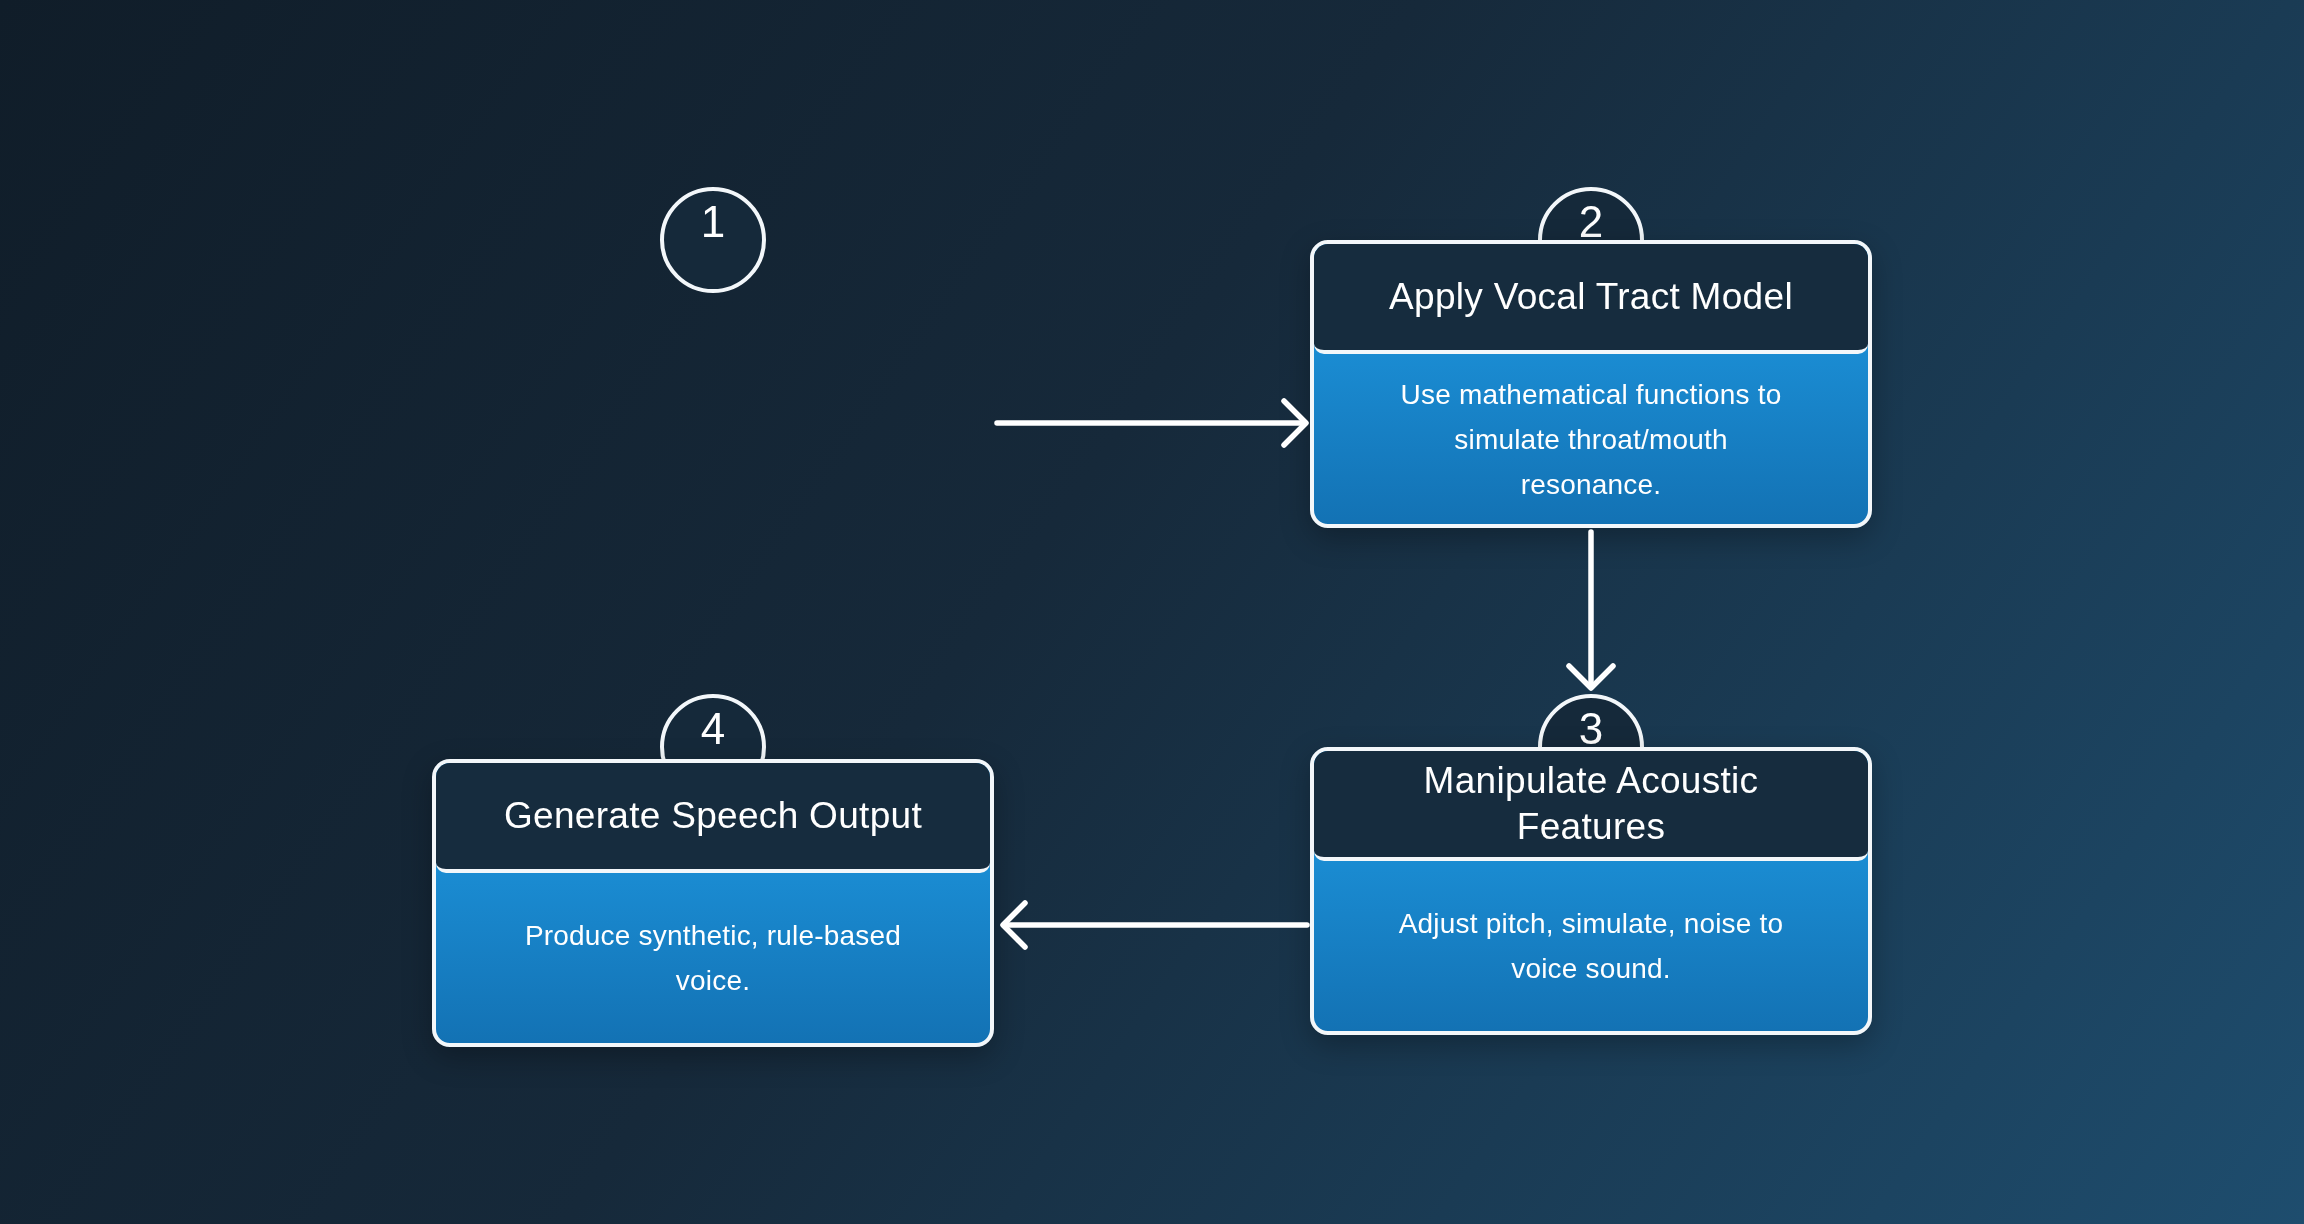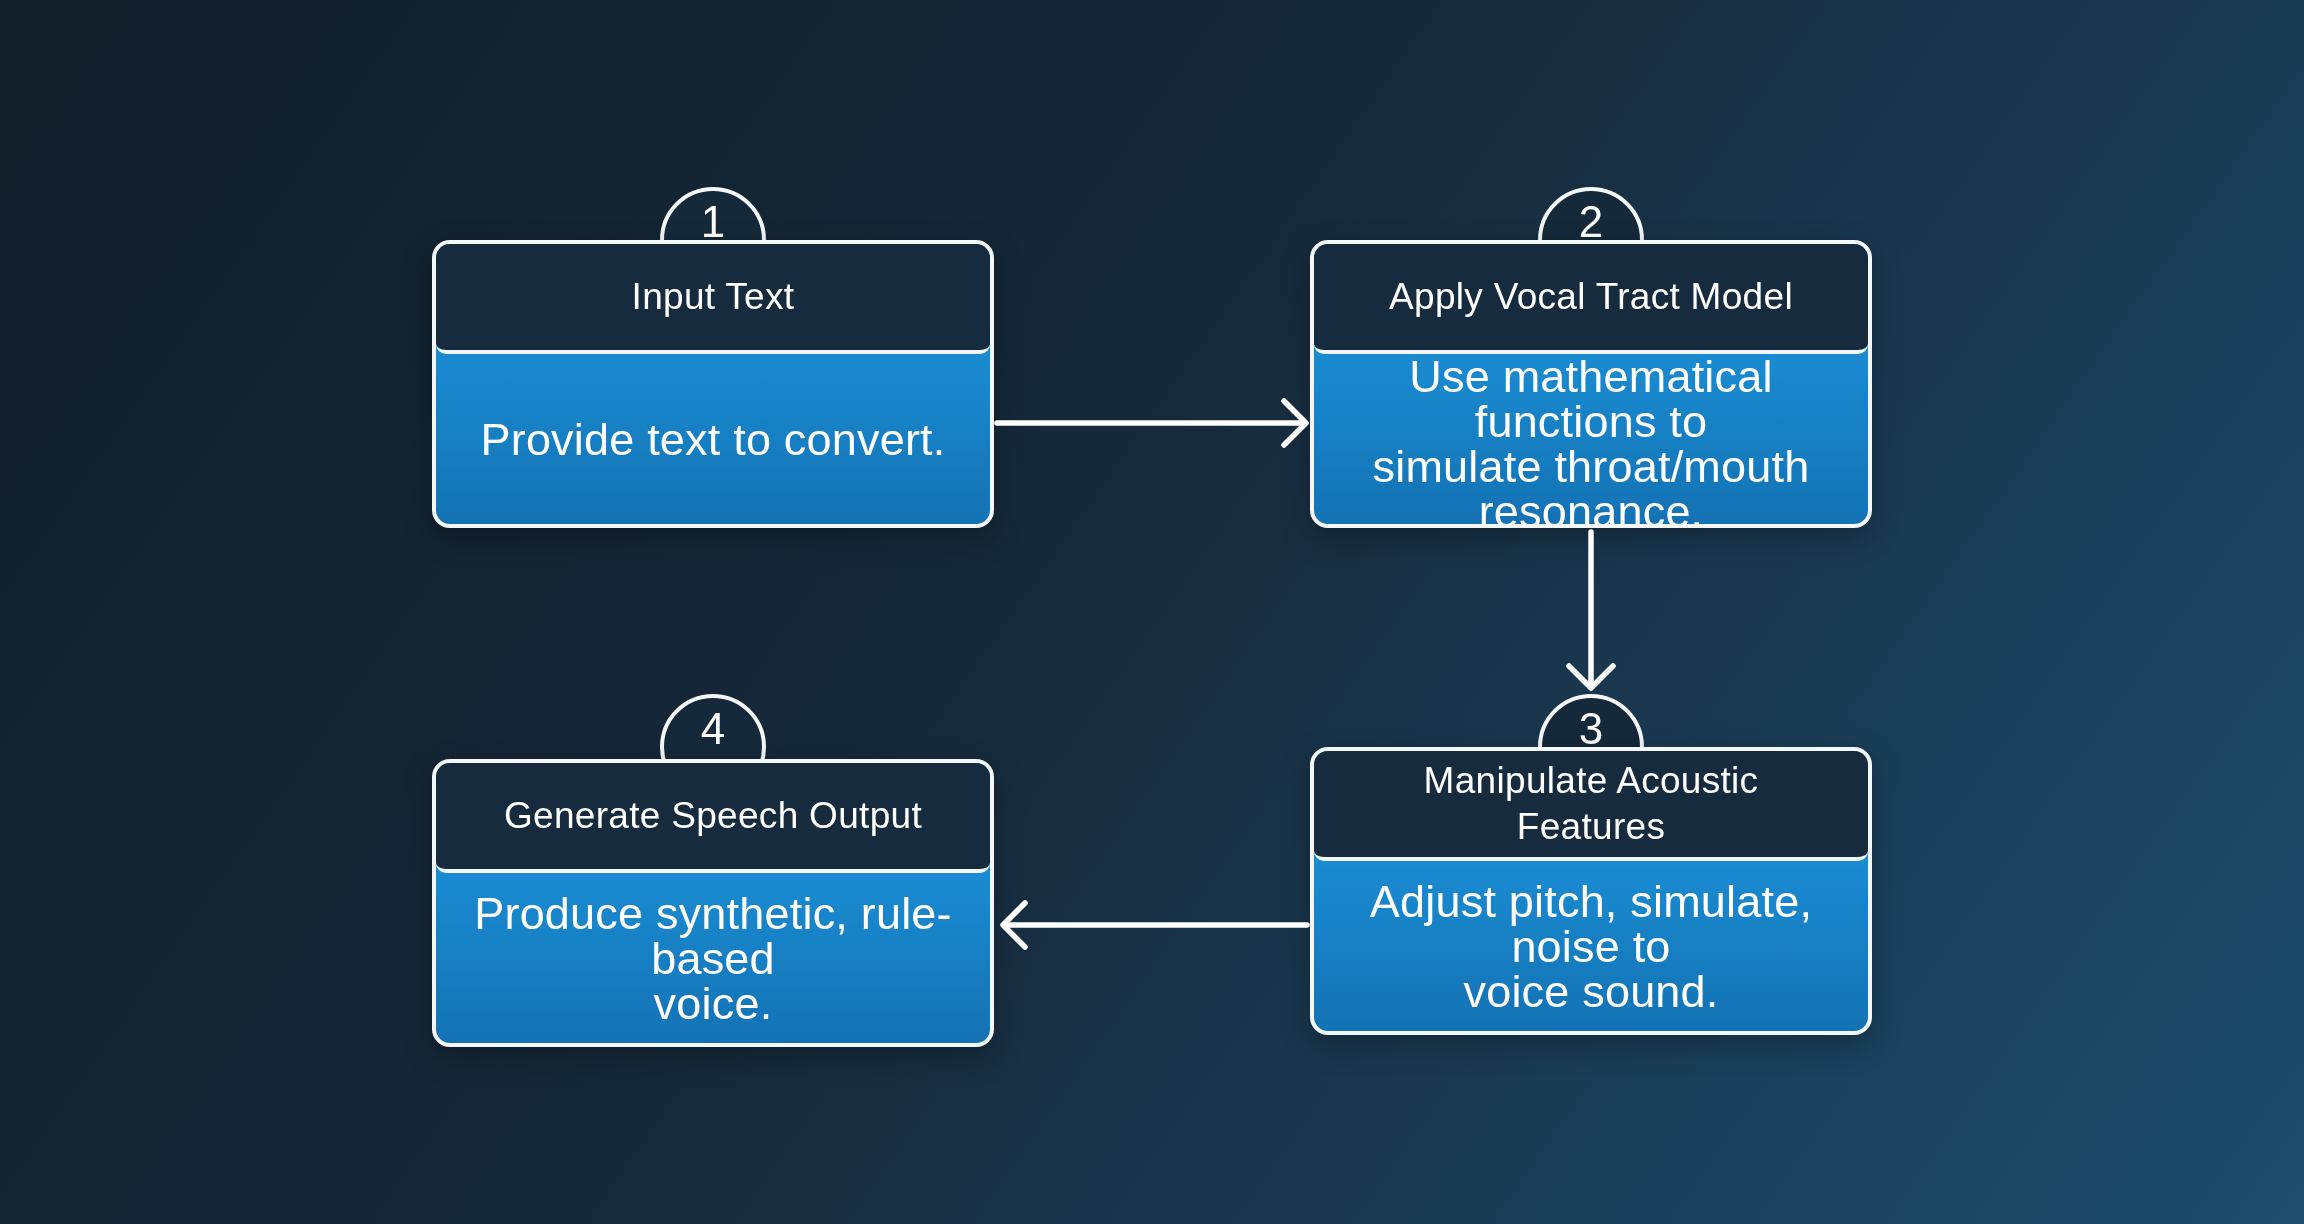--- a/index.html
+++ b/index.html
@@ -75,23 +75,22 @@
   .card-body {
     flex: 1;
     display: flex;
     flex-direction: column;
     align-items: center;
     justify-content: center;
     padding: 0 20px;
   }
   .desc-line {
     display: block;
-    text-align: center;
     color: #ffffff;
-    font-size: 45px;
+    font-size: 28px;
     line-height: 45px;
     font-weight: 500;
     letter-spacing: 0.2px;
   }
   
   .card-pos-1 { left: 432px;  top: 240px; }
   .card-pos-2 { left: 1310px; top: 240px; }
   .card-pos-3 { left: 1310px; top: 747px; }
   .card-pos-4 { left: 432px;  top: 747px; margin-top: 12px; }
   .badge-pos-1 { left: 660px;  top: 187px; }
@@ -110,31 +109,20 @@
   <div class="badge badge-pos-2">
     <span>2</span>
   </div>
   <div class="badge badge-pos-3">
     <span>3</span>
   </div>
   <div class="badge badge-pos-4">
     <span>4</span>
   </div>
 
-  <div class="card card-pos-1">
-    <div class="card-header">
-      <span class="title-line">Input Text</span>
-      <span class="title-line"></span>
-    </div>
-    <div class="card-body">
-      <span class="desc-line">Provide text to convert.</span>
-      <span class="desc-line"></span>
-      <span class="desc-line"></span>
-    </div>
-  </div>
 
   <div class="card card-pos-2">
     <div class="card-header">
       <span class="title-line">Apply Vocal Tract Model</span>
       <span class="title-line"></span>
     </div>
     <div class="card-body">
       <span class="desc-line">Use mathematical functions to</span>
       <span class="desc-line">simulate throat/mouth</span>
       <span class="desc-line">resonance.</span>

